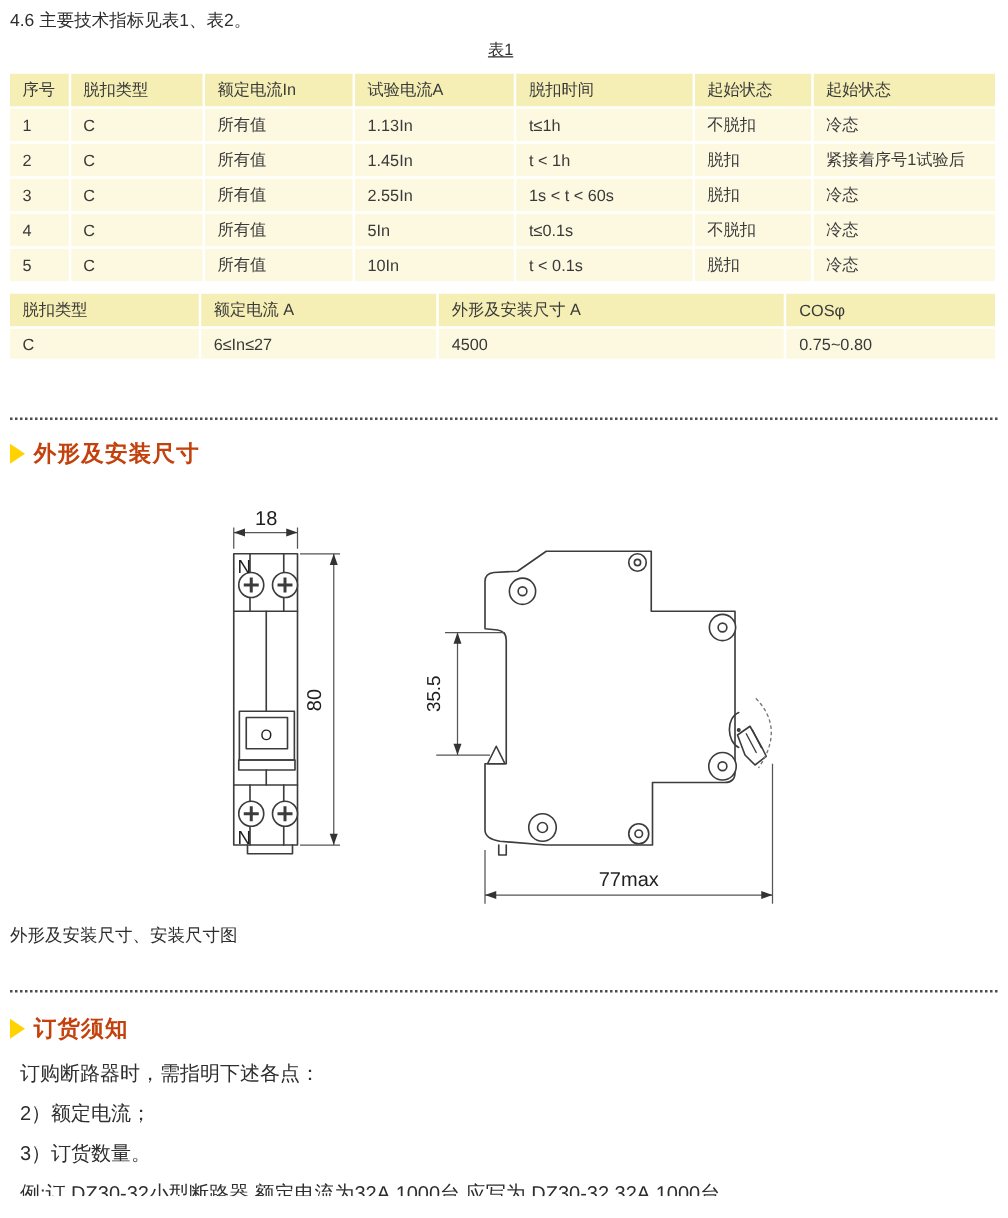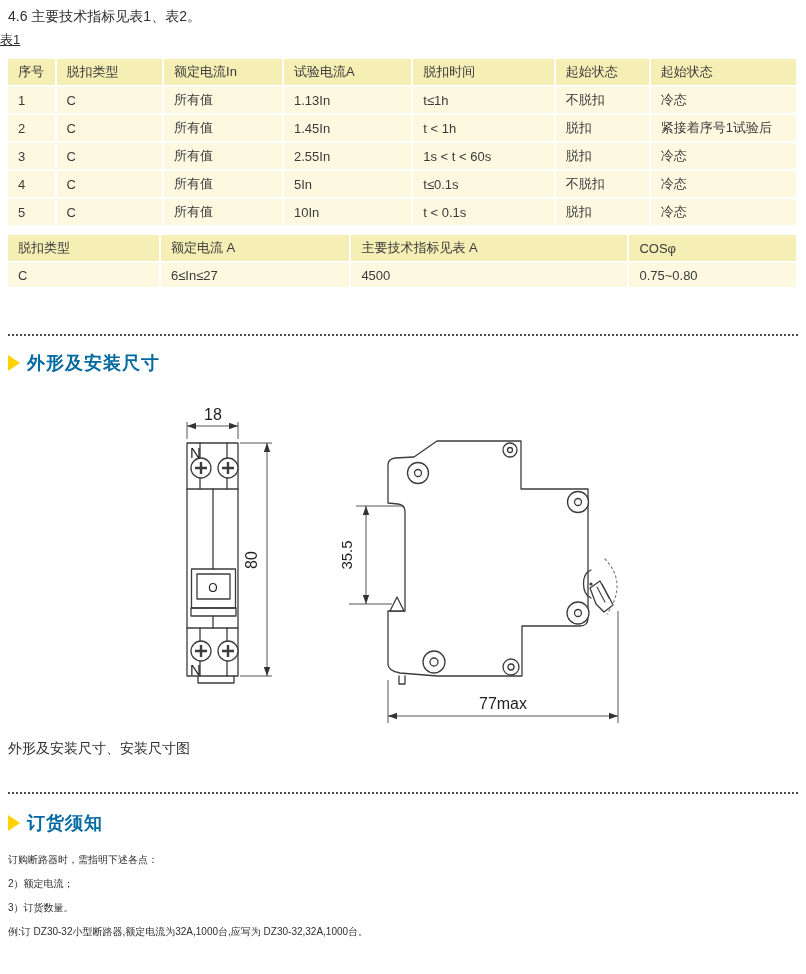--- a/index.html
+++ b/index.html
@@ -1,33 +1,33 @@
 <!DOCTYPE html>
 <html><head>
 <meta charset="utf-8">
 <style>
   html,body{margin:0;padding:0;background:#fff;}
   body{font-family:"Liberation Sans","DejaVu Sans",sans-serif;color:#2e2e2e;}
   .page{position:relative;width:806px;height:957px;background:#fff;overflow:hidden;}
   .intro{margin:8px 0 0 8px;font-size:14px;line-height:17px;}
-  .tbl-label{text-align:left;padding-right:5px;font-size:13px;margin-top:7px;line-height:15px;text-decoration:underline;}
+  .tbl-label{text-align:center;padding-right:5px;font-size:13px;margin-top:7px;line-height:15px;text-decoration:underline;}
   table{border-collapse:separate;border-spacing:2px;width:792px;margin:10px 0 0 6px;table-layout:fixed;font-size:13px;}
   th,td{font-weight:normal;text-align:left;padding:4px 2px 4px 10px;height:16px;white-space:nowrap;overflow:hidden;color:#3a3a3a;}
   th{background:#f5eeb5;}
   td{background:#fdf9e0;}
   .divider{border-top:2px dotted #4c4c4c;margin:45px 8px 0 8px;height:0;}
   .divider.second{margin-top:35px;}
   .sec-head{display:flex;align-items:center;gap:7px;margin:16px 0 0 8px;height:22px;}
   .sec-head.second{margin-top:18px;}
   .arrow{width:0;height:0;border-left:12px solid #ffd200;border-top:8px solid transparent;border-bottom:8px solid transparent;}
-  .sec-title{font-size:18px;font-weight:bold;letter-spacing:1px;color:#0369a1;}
+  .sec-title{font-size:18px;font-weight:bold;letter-spacing:1px;color:#c2410c;}
   svg.drawing{display:block;margin-top:26px;}
   .caption{margin:4px 0 0 8px;font-size:14px;line-height:17px;}
   .order-text{margin:14px 0 0 8px;}
-  .order-text p{margin:0;font-size:10px;line-height:24px;}
+  .order-text p{margin:8px;font-size:16px;line-height:24px;}
 </style>
 </head>
 <body>
 
 <div class="page">
 
   <p class="intro">4.6 主要技术指标见表1、表2。</p>
 
   <div class="tbl-label">表1</div>
 
@@ -106,21 +106,21 @@
     <colgroup>
       <col style="width:19.3%">
         <col style="width:24.1%">
         <col style="width:35.3%">
         <col style="width:21.3%">
     </colgroup>
     <thead>
       <tr>
         <th>脱扣类型</th>
         <th>额定电流 A</th>
-        <th>主要技术指标见表 A</th>
+        <th>外形及安装尺寸 A</th>
         <th>COSφ</th>
       </tr>
     </thead>
     <tbody>
       <tr>
         <td>C</td>
         <td>6≤In≤27</td>
         <td>4500</td>
         <td>0.75~0.80</td>
       </tr>

